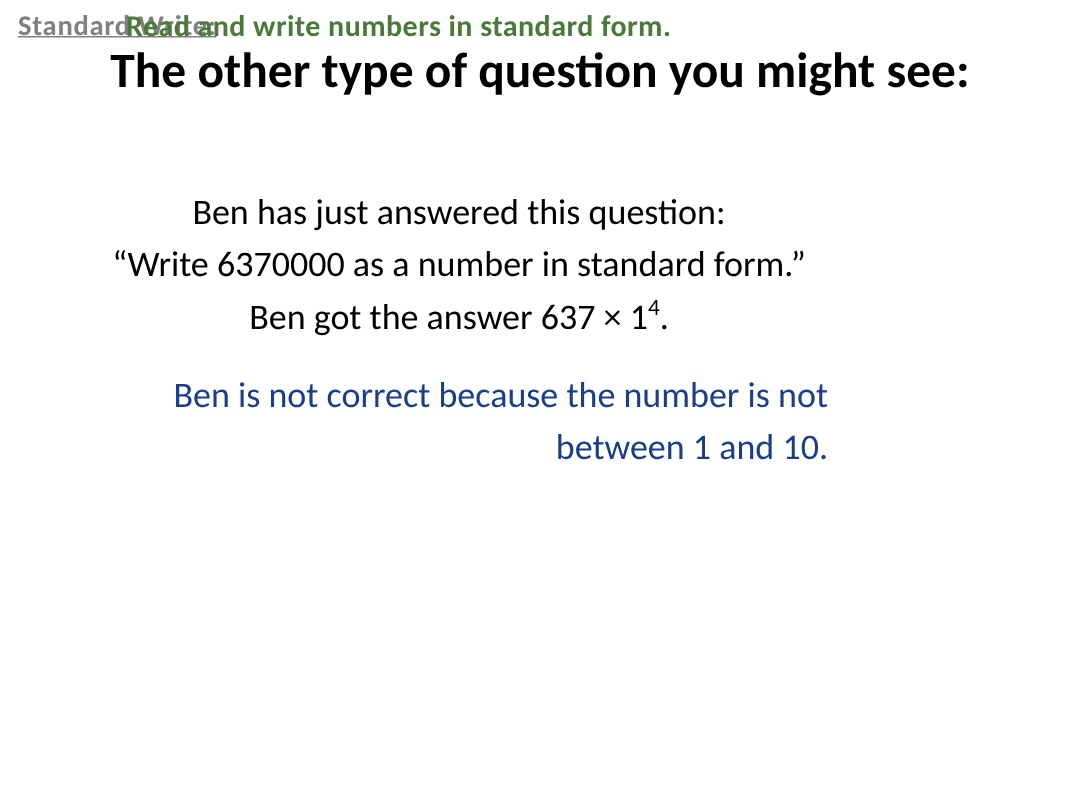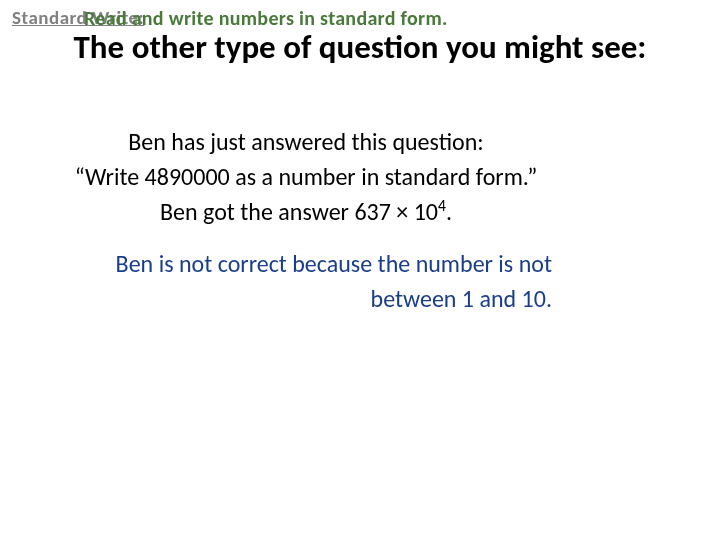--- a/index.html
+++ b/index.html
@@ -66,22 +66,22 @@
 <body>
 
 <div class="top-label">Standard Write:</div>
 <div class="overlay-text">Read and write numbers in standard form.</div>
 
 <div class="heading">The other type of question you might see:</div>
 
 <div class="content">
   <div class="pad">
     <div class="blk">Ben has just answered this question:</div>
-    <div class="blk">“Write 4890000 as a number in standard form.”</div>
+    <div class="blk">“Write 6370000 as a number in standard form.”</div>
     <div class="blk">
-      <span>Ben got the answer </span><span>637 × 10</span><sup>4</sup><span>.</span>
+      <span>Ben got the answer </span><span>637 × 1</span><sup>4</sup><span>.</span>
     </div>
   </div>
   <div class="spacer"></div>
   <div class="pad">
     <div class="blue">Ben is not correct because the number is not between 1 and 10.</div>
   </div>
 </div>
 
 </body></html>

